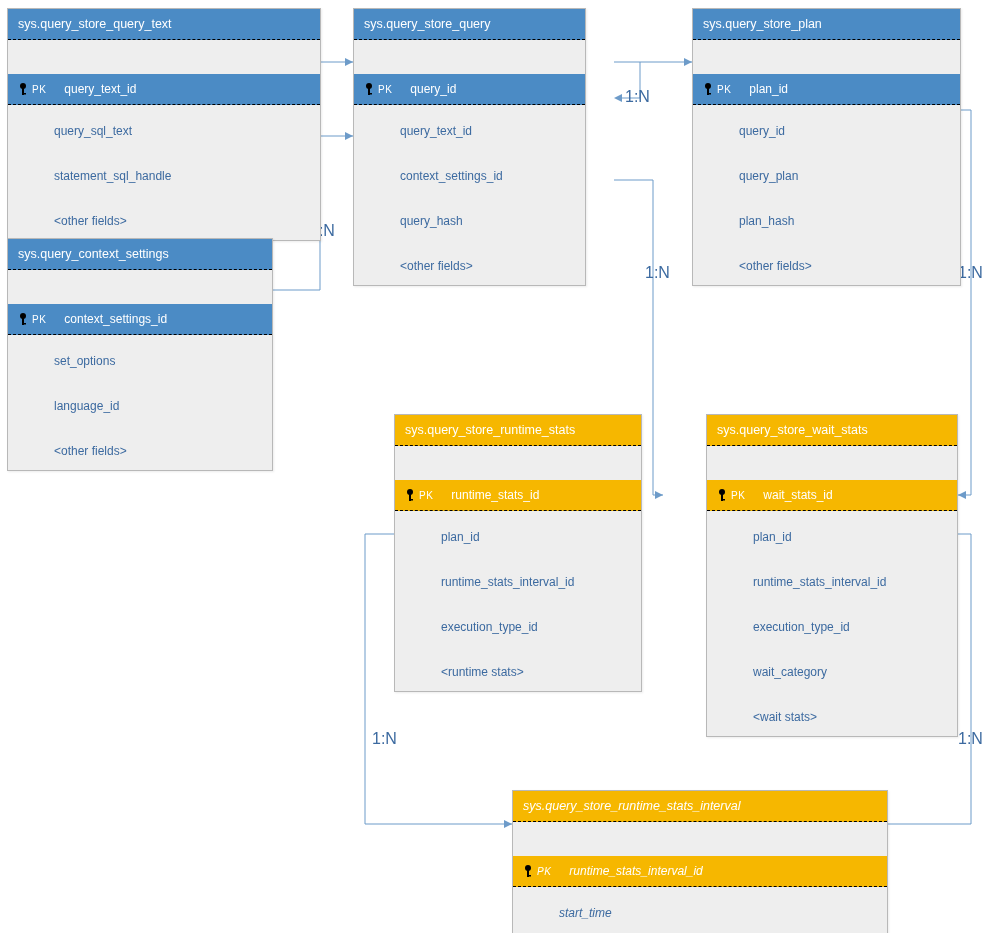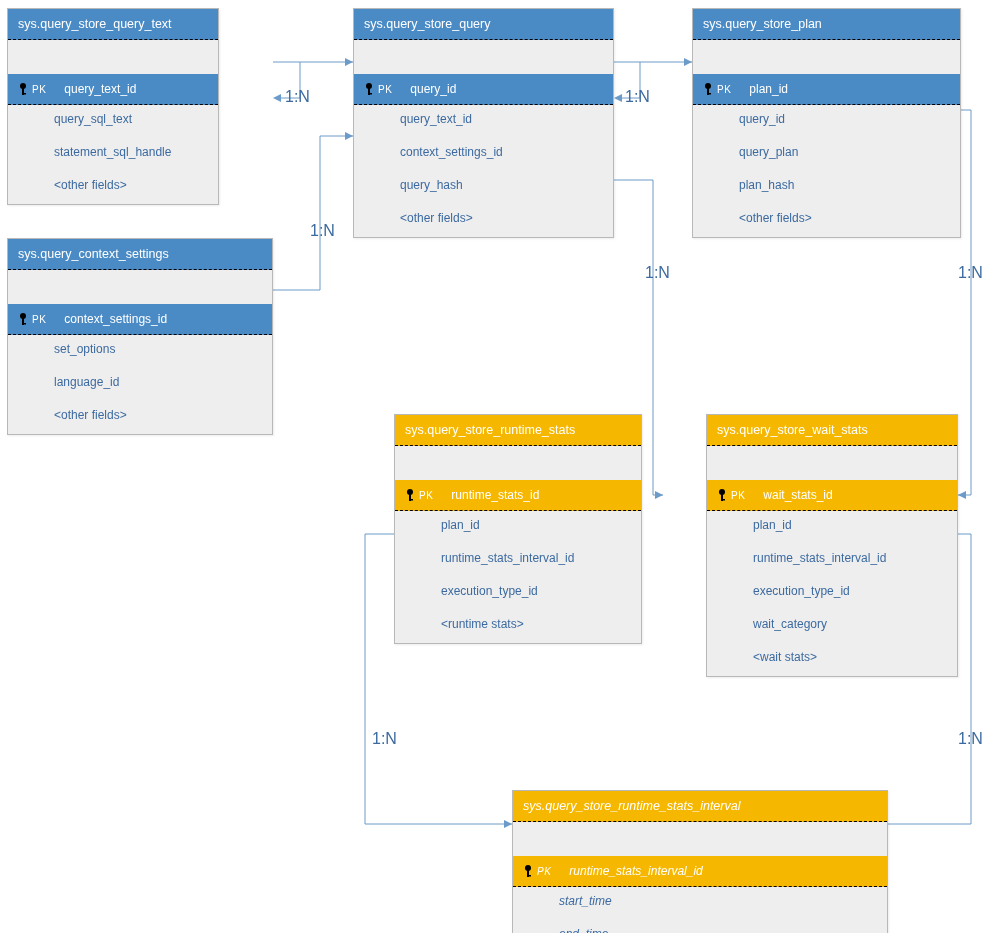--- a/index.html
+++ b/index.html
@@ -6,21 +6,21 @@
   body { font-family: "Segoe UI", Arial, sans-serif; font-size: 12px; background: #fff; width: 983px; height: 933px; position: relative; }
   .entity { position: absolute; background: #eeeeee; border: 1px solid #b8b8b8; box-shadow: 1px 1px 2px rgba(0,0,0,0.08); }
   .entity .header { color: #fff; padding: 8px 10px; font-size: 12.5px; border-bottom: 1px dashed #000; }
   .entity.blue .header { background: #4b8bc5; }
   .entity.yellow .header { background: #f6b700; }
   .pk-row { display: flex; align-items: center; padding: 8px 10px; border-bottom: 1px dashed #000; color: #fff; margin-top: 34px; }
   .entity.blue .pk-row { background: #4b8bc5; }
   .entity.yellow .pk-row { background: #f6b700; }
   .pk-label { font-size: 10px; margin-left: 4px; margin-right: 18px; letter-spacing: .5px; }
   .key-icon { width: 10px; height: 14px; }
-  .field { padding: 7px 10px 12px 46px; color: #3c6aa0; font-size: 12px; }
+  .field { padding: 19px 10px 12px 46px; color: #3c6aa0; font-size: 12px; }
   .rel-label { position: absolute; color: #3c6aa0; font-size: 16px; background: transparent; }
   svg.connectors { position: absolute; left: 0; top: 0; width: 983px; height: 933px; pointer-events: none; }
   svg.connectors path, svg.connectors line { stroke: #6d9bc9; stroke-width: 1; fill: none; }
   svg.connectors .arrow { fill: #6d9bc9; stroke: none; }
 </style>
 </head>
 <body>
 
 <svg class="connectors">
 
@@ -53,37 +53,37 @@
 </svg>
 
 <div class="rel-label" style="left:285px; top:88px;">1:N</div>
 <div class="rel-label" style="left:310px; top:222px;">1:N</div>
 <div class="rel-label" style="left:625px; top:88px;">1:N</div>
 <div class="rel-label" style="left:645px; top:264px;">1:N</div>
 <div class="rel-label" style="left:958px; top:264px;">1:N</div>
 <div class="rel-label" style="left:372px; top:730px;">1:N</div>
 <div class="rel-label" style="left:958px; top:730px;">1:N</div>
 
-<div class="entity blue" style="left:7px; top:8px; width:212px;">
+<div class="entity blue" style="left:7px; top:8px; width:314px;">
   <div class="header">sys.query_store_query_text</div>
   <div class="pk-row">
     <svg class="key-icon" viewBox="0 0 10 14">
         <circle cx="5" cy="4" r="3" fill="#000"></circle>
         <rect x="4" y="6" width="2" height="7" fill="#000"></rect>
         <rect x="4" y="11" width="4" height="1.5" fill="#000"></rect>
       </svg>
     <span class="pk-label">PK</span>
     <span>query_text_id</span>
   </div>
   <div class="field">query_sql_text</div>
   <div class="field">statement_sql_handle</div>
   <div class="field">&lt;other fields&gt;</div>
 </div>
 
-<div class="entity blue" style="left:353px; top:8px; width:261px;">
+<div class="entity blue" style="left:353px; top:8px; width:233px;">
   <div class="header">sys.query_store_query</div>
   <div class="pk-row">
     <svg class="key-icon" viewBox="0 0 10 14">
         <circle cx="5" cy="4" r="3" fill="#000"></circle>
         <rect x="4" y="6" width="2" height="7" fill="#000"></rect>
         <rect x="4" y="11" width="4" height="1.5" fill="#000"></rect>
       </svg>
     <span class="pk-label">PK</span>
     <span>query_id</span>
   </div>

